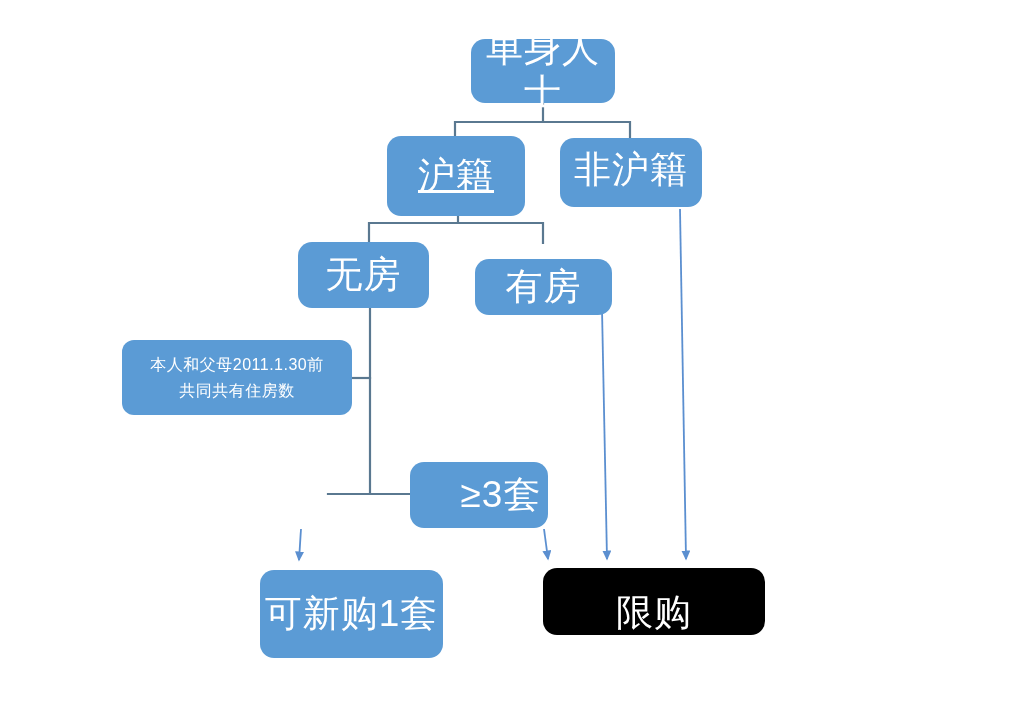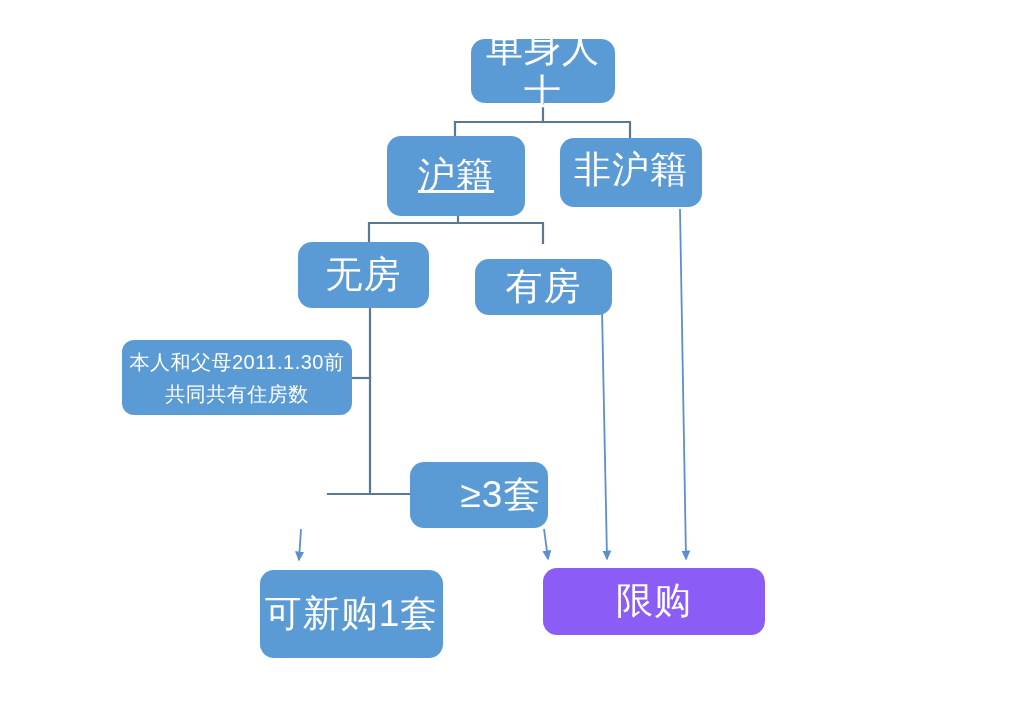--- a/index.html
+++ b/index.html
@@ -31,23 +31,23 @@
     border-radius: 14px;
     color: #ffffff;
     font-size: 37px;
     letter-spacing: 1px;
     text-align: center;
     line-height: 1.2;
     box-sizing: border-box;
     user-select: none;
   }
   .node.blue { background: #5b9bd5; }
-  .node.gray { background: #8b5cf6; }
+  .node.gray { background: #000000; justify-content: flex-end; }
   .node.note {
-    font-size: 20px;
+    font-size: 16px;
     letter-spacing: 0.5px;
     line-height: 1.6;
     border-radius: 12px;
   }
 </style>
 </head>
 <body>
 
 <div class="canvas">
 

